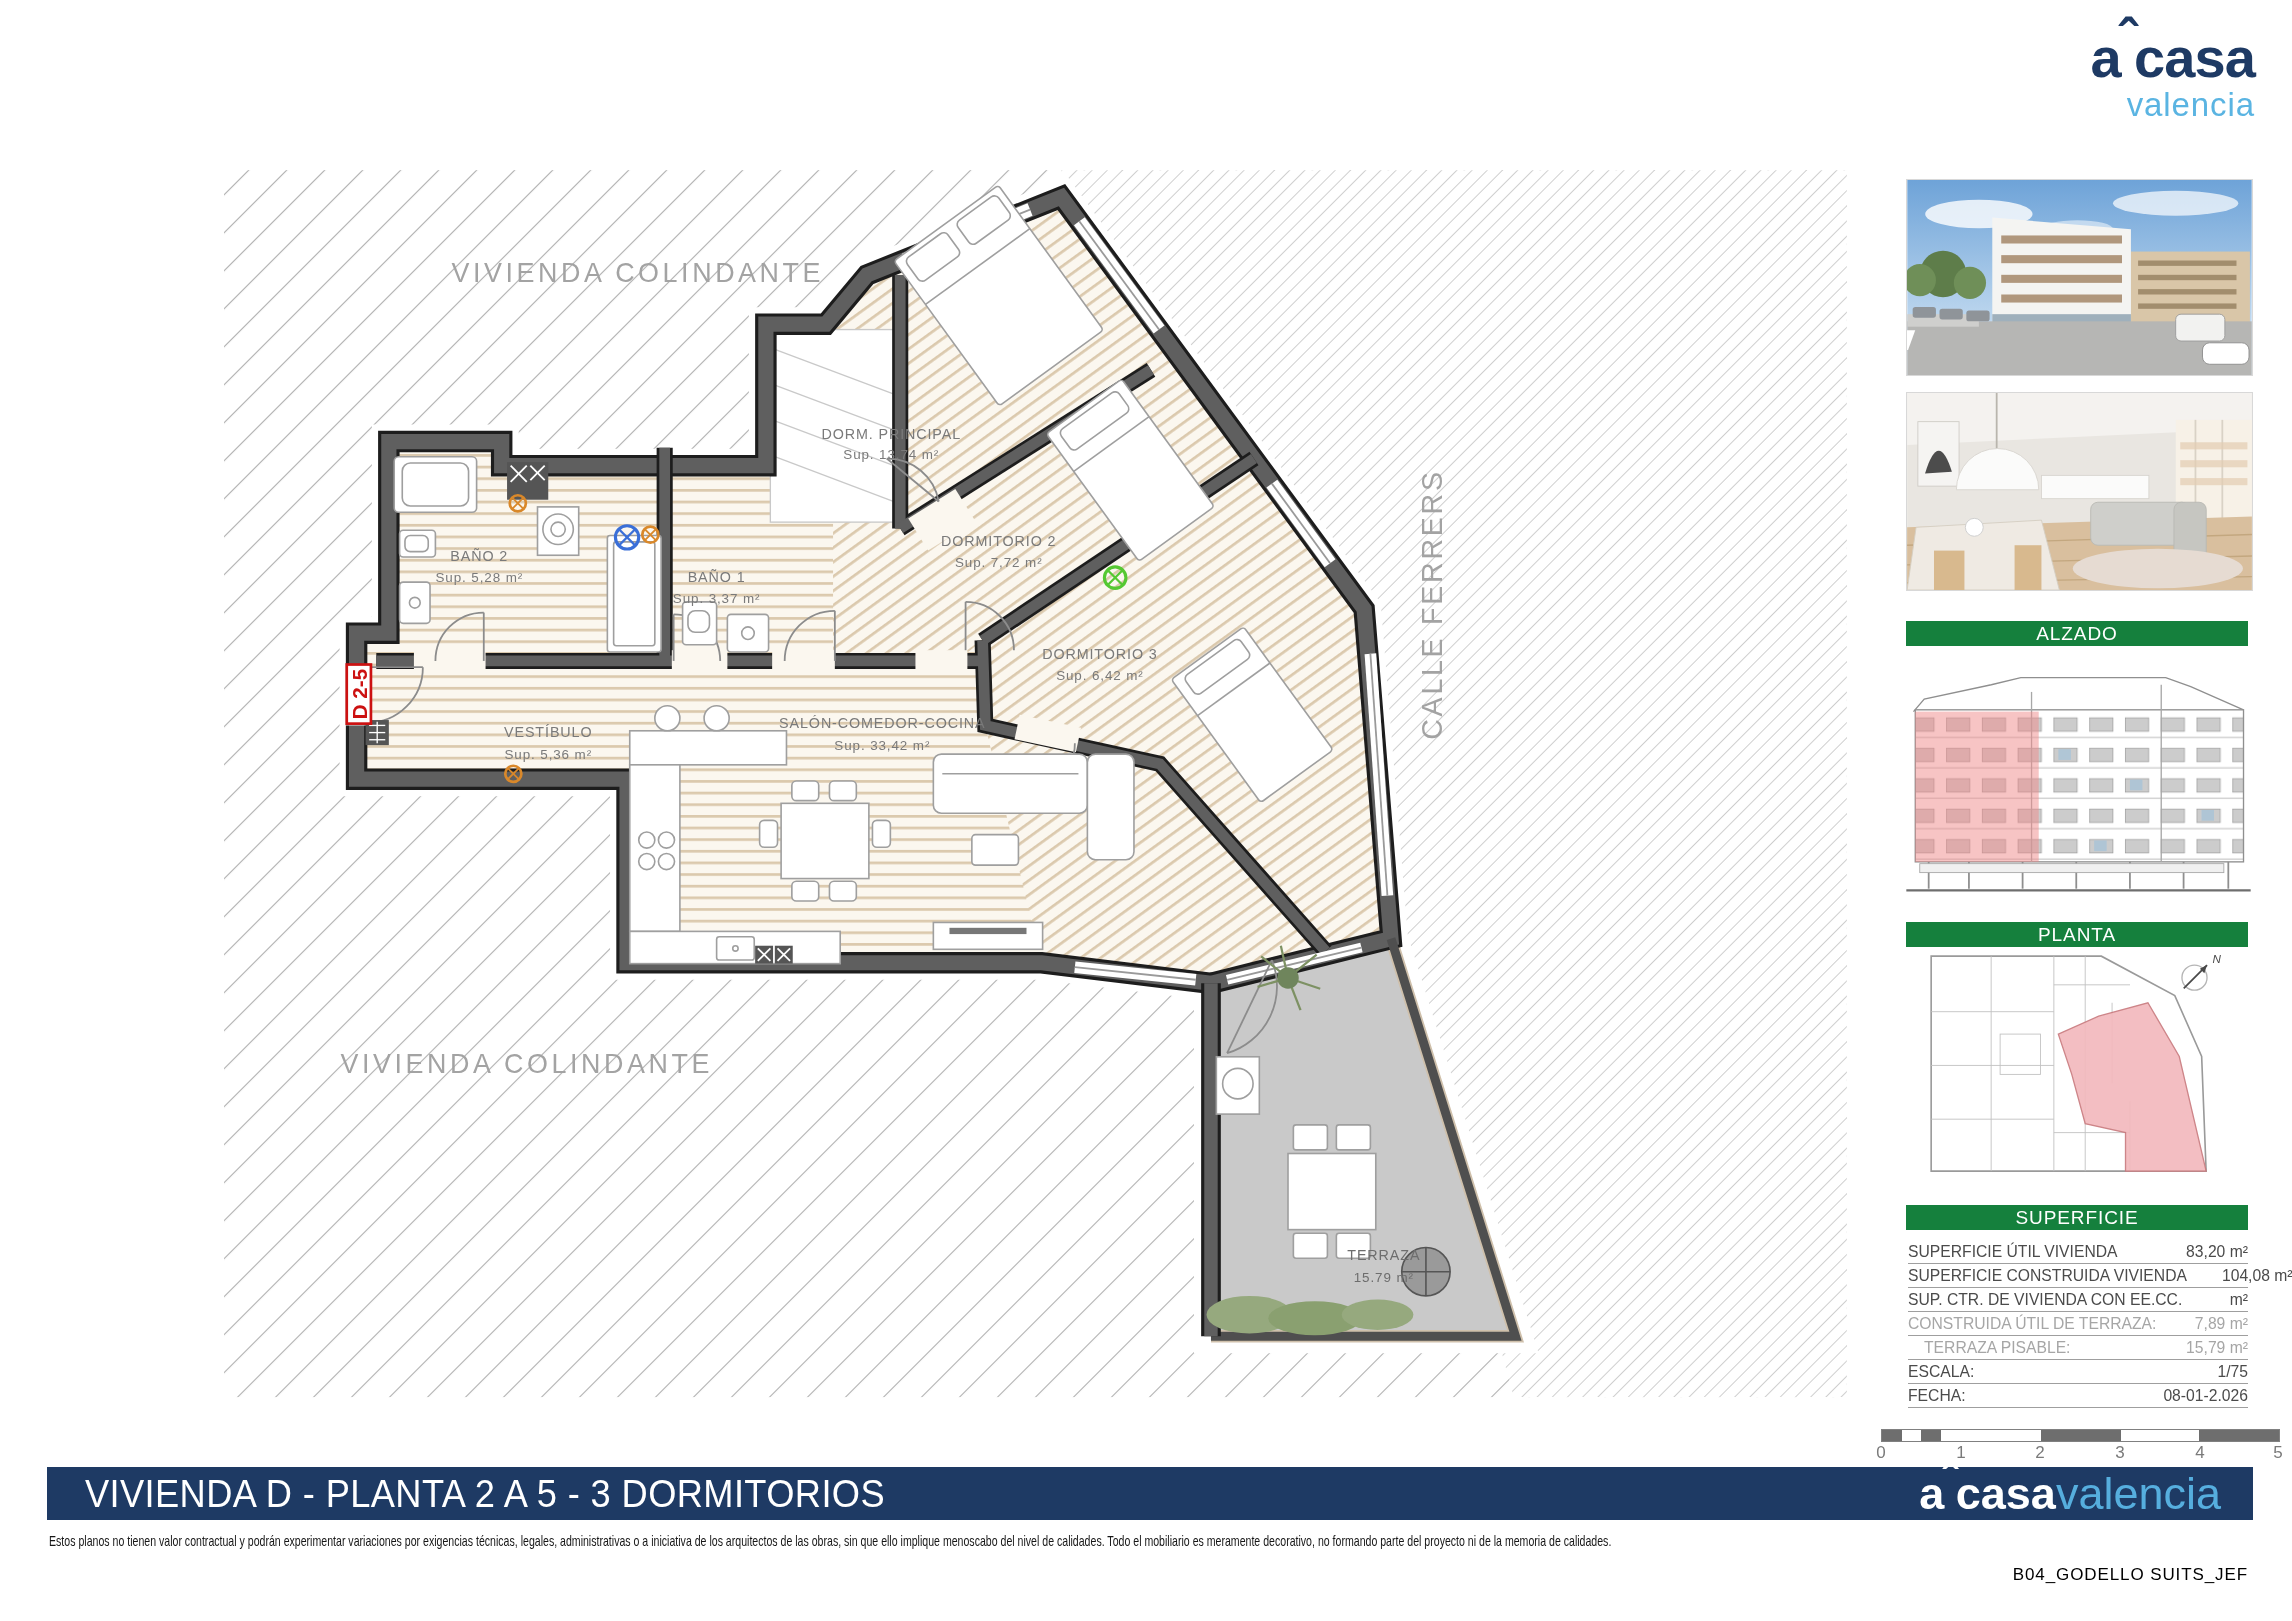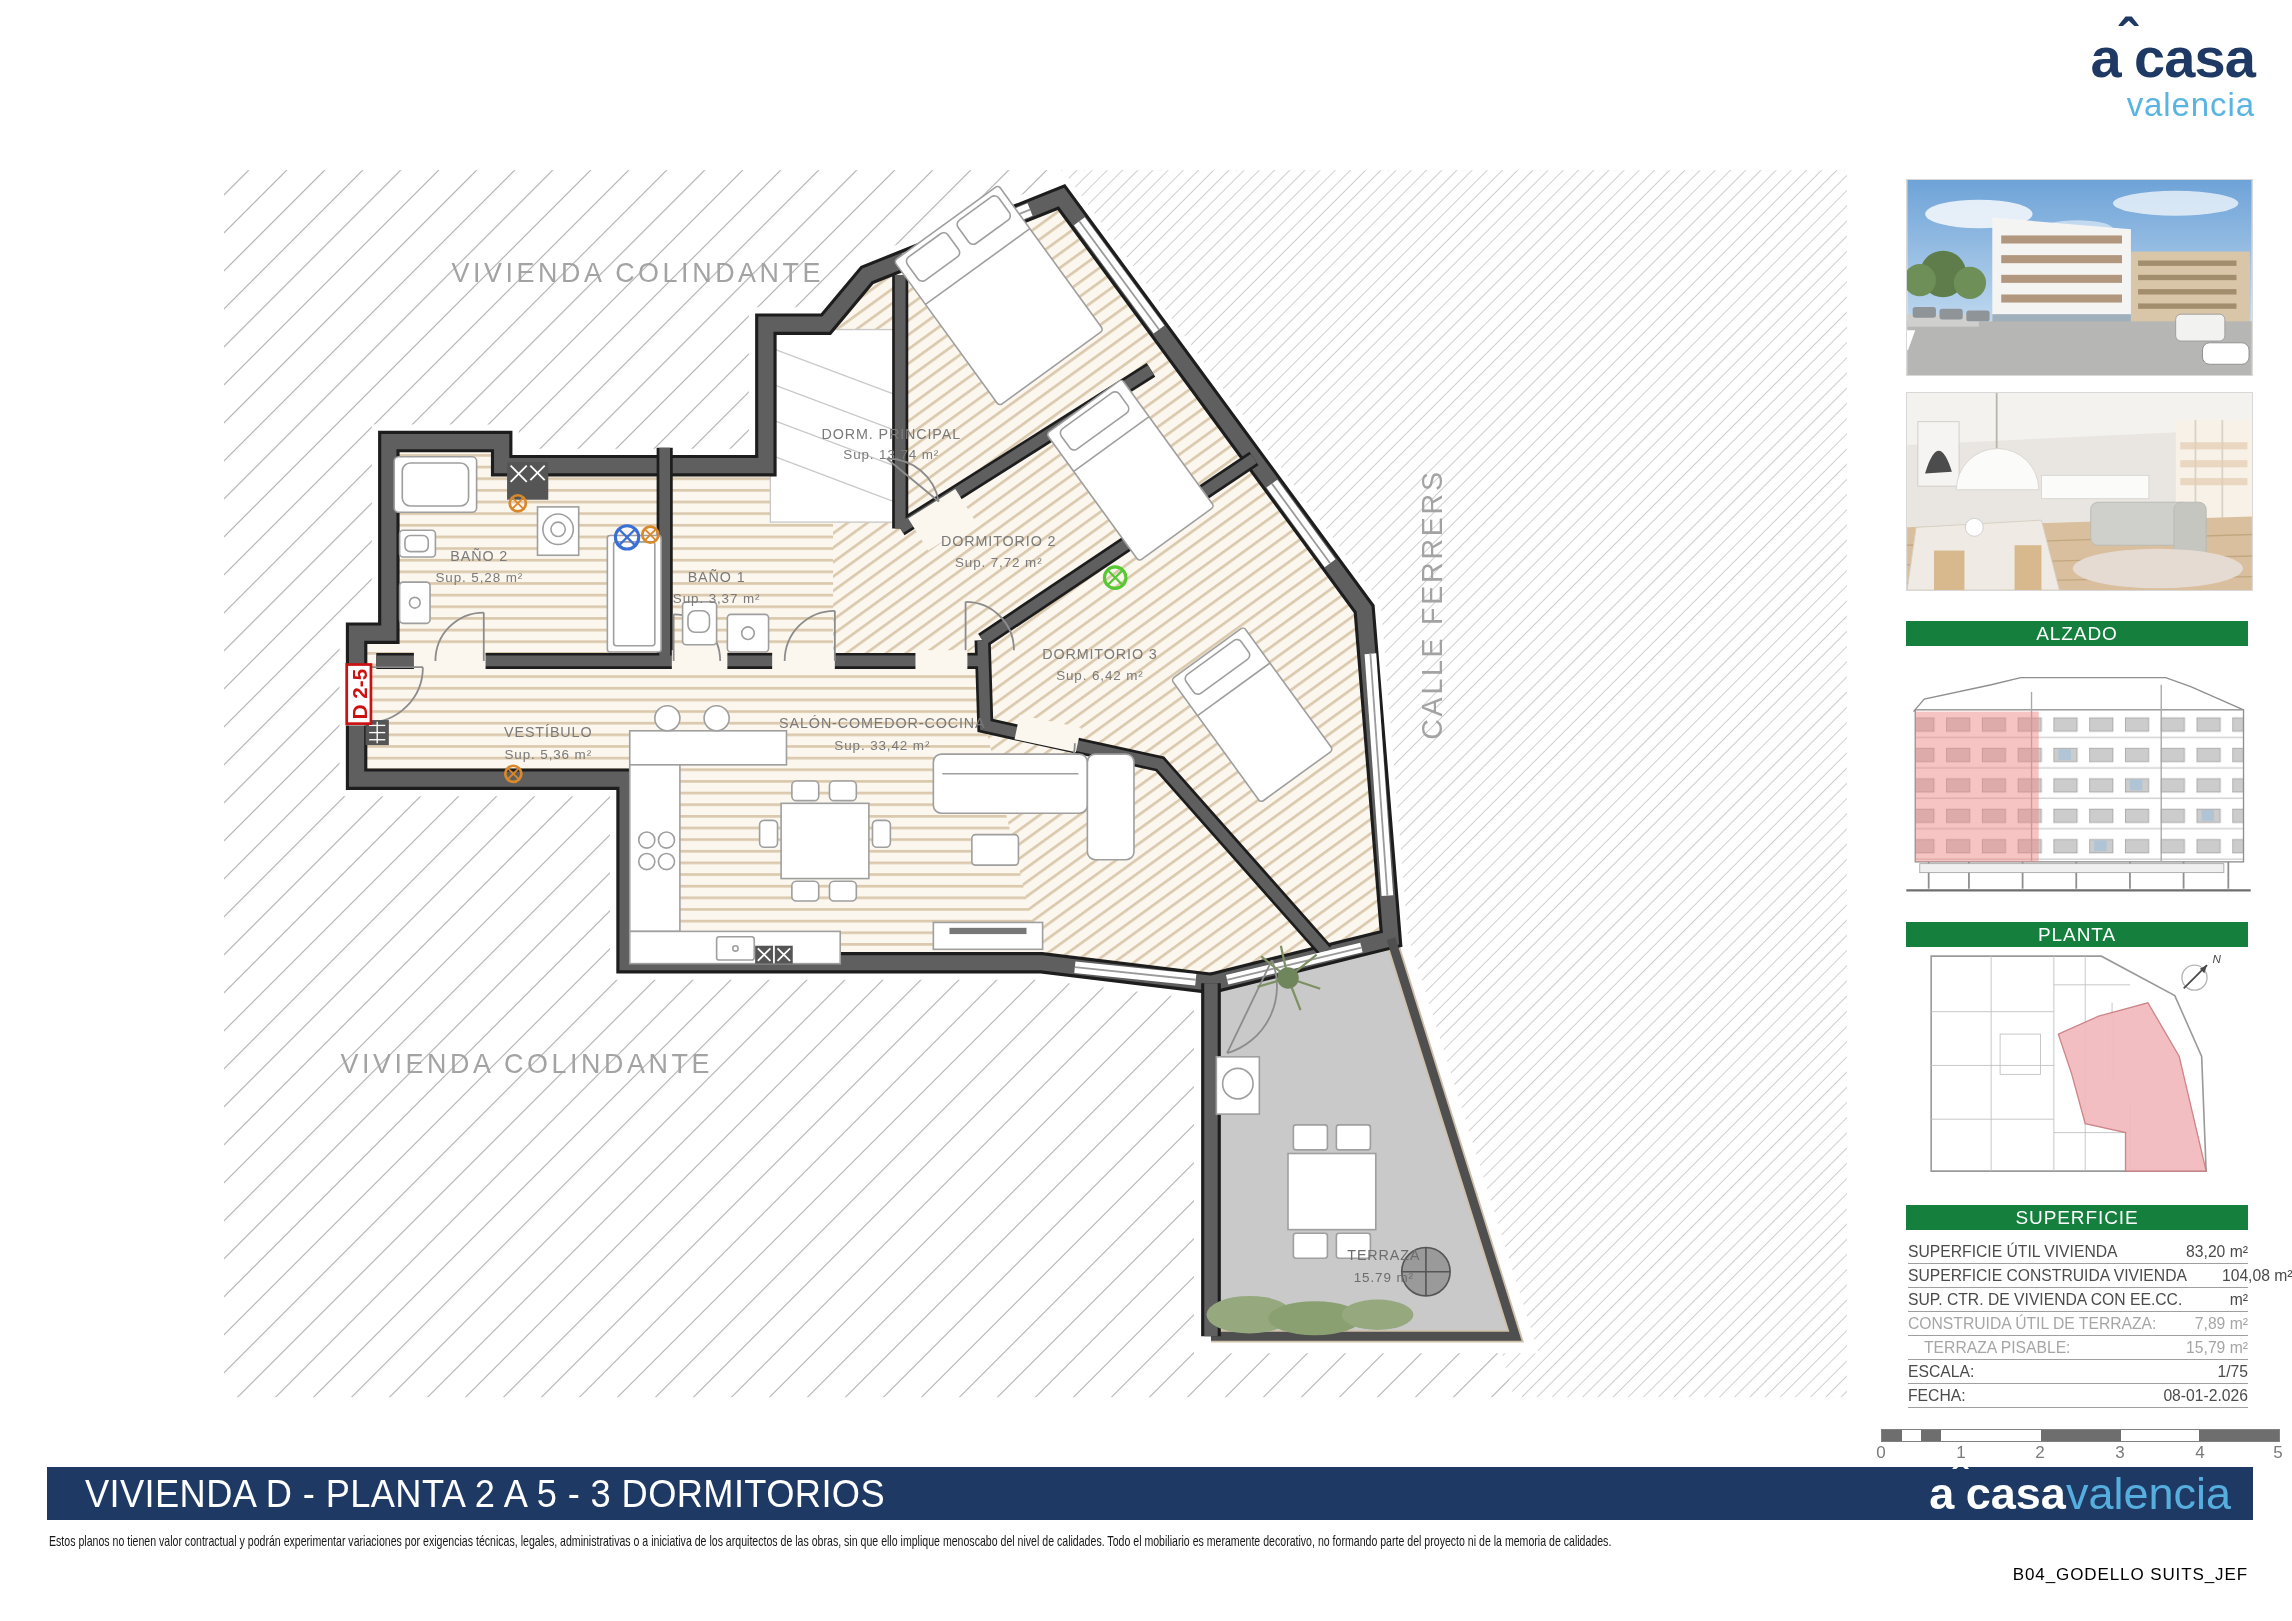--- a/index.html
+++ b/index.html
@@ -24,21 +24,21 @@
   .sup-row.muted{color:#a6a6a6;}
   .sup-row.indent .lbl{padding-left:16px;}
 
   
   .scalebar{left:1881px;top:1429px;width:399px;height:12.5px;border:0.9px solid #808080;box-sizing:border-box;background:#ffffff;}
   .scalebar .seg{position:absolute;top:0;bottom:0;background:#6e6e6e;}
   .scalebar-labels{left:1881px;top:1443px;width:399px;height:18px;font-size:17px;color:#7a7a7a;}
   .scalebar-labels span{position:absolute;transform:translateX(-50%);}
 
   
-  .titlebar{left:47px;top:1467px;width:2206px;height:53px;background:#1e3a64;display:flex;align-items:center;justify-content:space-between;padding:0 22px 0 38px;box-sizing:border-box;}
+  .titlebar{left:47px;top:1467px;width:2206px;height:53px;background:#1e3a64;display:flex;align-items:center;justify-content:space-between;padding:0 32px 0 38px;box-sizing:border-box;}
   .titlebar .title{color:#ffffff;font-size:39px;letter-spacing:0.4px;transform:scaleX(0.93);transform-origin:left center;white-space:nowrap;}
   .titlebar .bar-logo{line-height:1;white-space:nowrap;}
   .bar-logo .m{font-size:45px;font-weight:700;color:#ffffff;}
   .bar-logo .c{position:relative;top:-0.32em;font-weight:700;color:#ffffff;font-size:45px;margin:0 -0.04em;}
   .bar-logo .v{font-size:45px;color:#56aede;font-weight:400;}
   .disclaimer{left:49px;top:1533px;font-size:14.3px;color:#161616;white-space:nowrap;transform:scaleX(0.74);transform-origin:left top;}
   .fileref{right:45px;top:1565px;font-size:17px;color:#000000;letter-spacing:0.9px;}
 </style>
 </head>
 <body>

